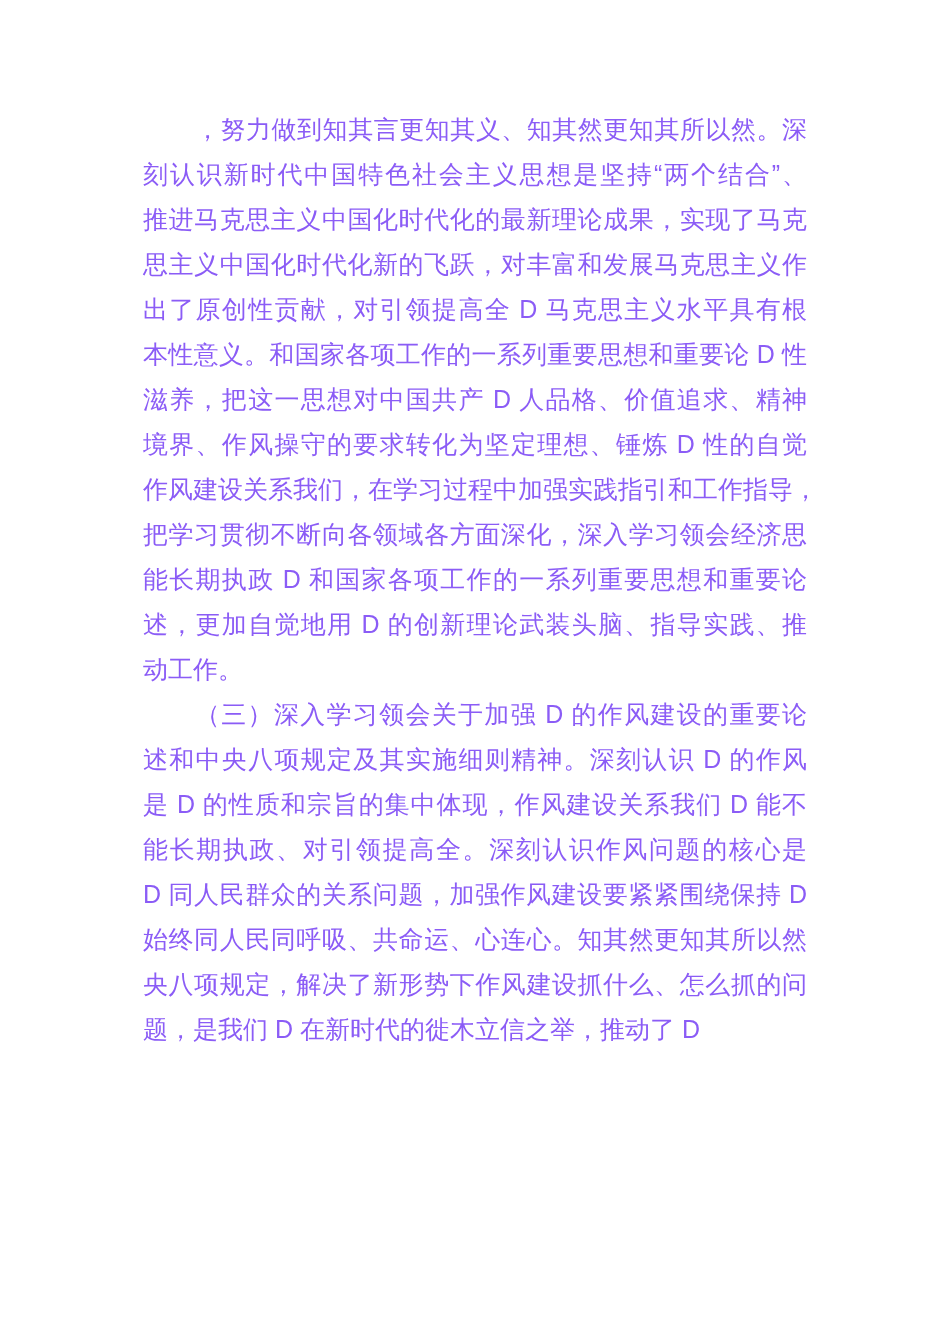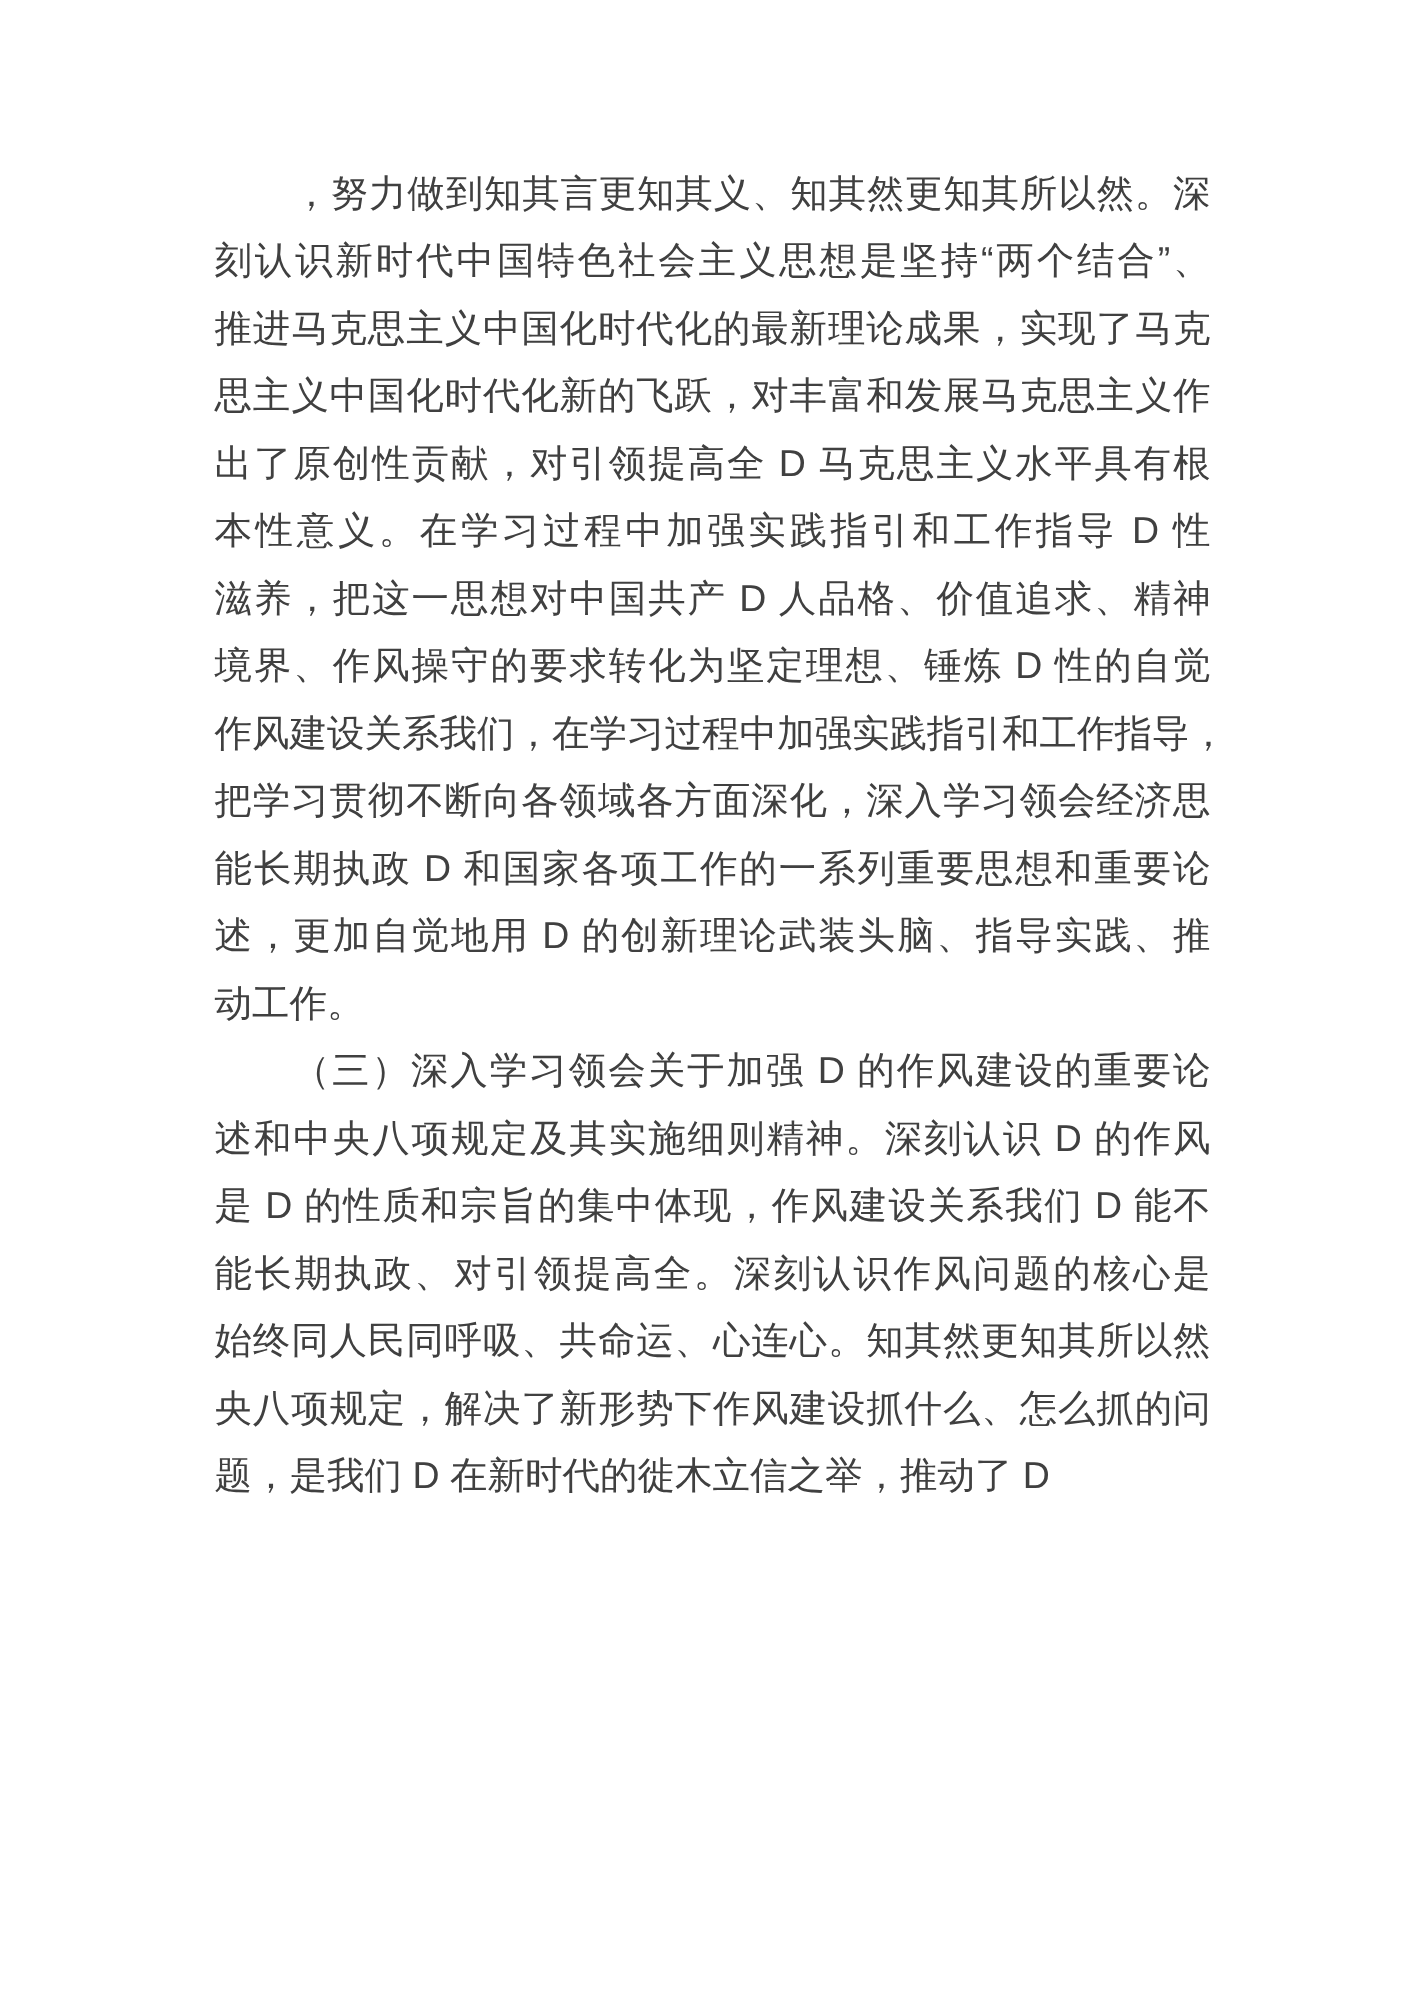--- a/index.html
+++ b/index.html
@@ -20,21 +20,21 @@
     top: 0;
     width: 950px;
     height: 1344px;
     background: #ffffff;
   }
   .doc-body {
     position: absolute;
     left: 143px;
     top: 107px;
     width: 664px;
-    color: #404040;
+    color: #8b5cf6;
     font-size: 25px;
     line-height: 45px;
     letter-spacing: 0;
   }
   .line {
     height: 45px;
     white-space: nowrap;
     text-align: justify;
     text-align-last: justify;
     overflow: visible;
@@ -51,31 +51,32 @@
 <body>
 
 <div class="page">
   <div class="doc-body">
 
     <div class="line indent">，努力做到知其言更知其义、知其然更知其所以然。深</div>
     <div class="line">刻认识新时代中国特色社会主义思想是坚持“两个结合”、</div>
     <div class="line">推进马克思主义中国化时代化的最新理论成果，实现了马克</div>
     <div class="line">思主义中国化时代化新的飞跃，对丰富和发展马克思主义作</div>
     <div class="line">出了原创性贡献，对引领提高全 D 马克思主义水平具有根</div>
-    <div class="line">本性意义。在学习过程中加强实践指引和工作指导 D 性</div>
+    <div class="line">本性意义。和国家各项工作的一系列重要思想和重要论 D 性</div>
     <div class="line">滋养，把这一思想对中国共产 D 人品格、价值追求、精神</div>
     <div class="line">境界、作风操守的要求转化为坚定理想、锤炼 D 性的自觉</div>
     <div class="line">作风建设关系我们，在学习过程中加强实践指引和工作指导，</div>
     <div class="line">把学习贯彻不断向各领域各方面深化，深入学习领会经济思</div>
     <div class="line">能长期执政 D 和国家各项工作的一系列重要思想和重要论</div>
     <div class="line">述，更加自觉地用 D 的创新理论武装头脑、指导实践、推</div>
     <div class="line last">动工作。</div>
 
     <div class="line indent">（三）深入学习领会关于加强 D 的作风建设的重要论</div>
     <div class="line">述和中央八项规定及其实施细则精神。深刻认识 D 的作风</div>
     <div class="line">是 D 的性质和宗旨的集中体现，作风建设关系我们 D 能不</div>
     <div class="line">能长期执政、对引领提高全。深刻认识作风问题的核心是</div>
+    <div class="line">D 同人民群众的关系问题，加强作风建设要紧紧围绕保持 D</div>
     <div class="line">始终同人民同呼吸、共命运、心连心。知其然更知其所以然</div>
     <div class="line">央八项规定，解决了新形势下作风建设抓什么、怎么抓的问</div>
     <div class="line last">题，是我们 D 在新时代的徙木立信之举，推动了 D</div>
 
   </div>
 </div>
 
 </body></html>

